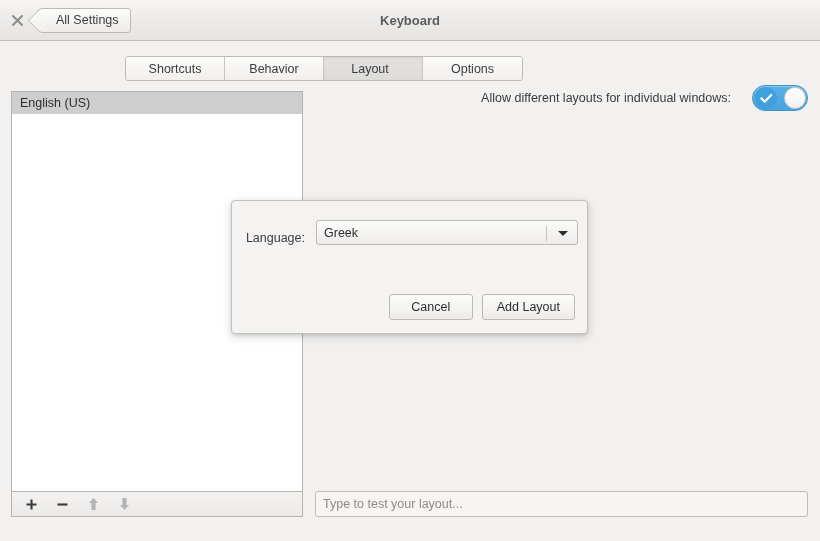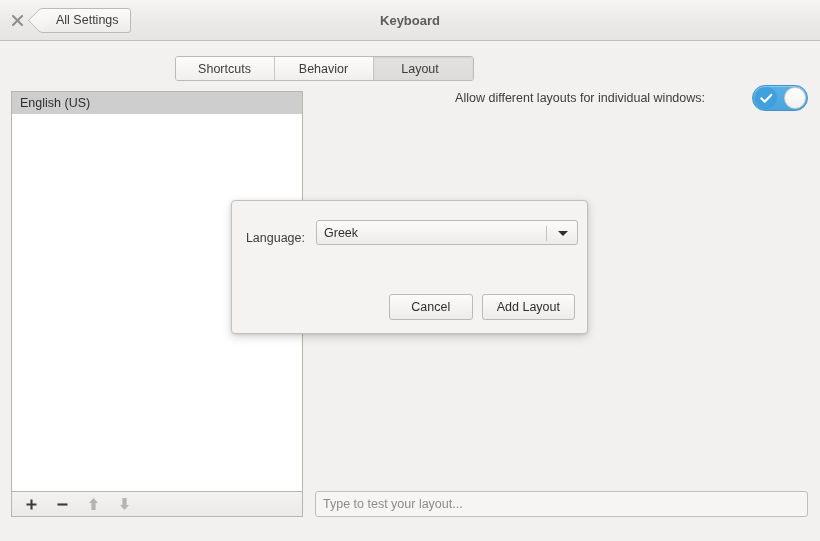--- a/index.html
+++ b/index.html
@@ -186,21 +186,21 @@
 
   
   #allow-row {
     position: absolute;
     left: 318px; top: 91px;
     width: 490px;
     display: flex;
     align-items: center;
     justify-content: flex-end;
     gap: 10px;
-    padding-right: 103px;
+    padding-right: 77px;
   }
   #allow-label {
     font-size: 12.5px;
     color: #3c3c3c;
     white-space: nowrap;
   }
   #allow-toggle {
     position: absolute;
     right: 0; top: 50%;
     margin-top: -13px;
@@ -341,20 +341,21 @@
 
   <div id="win-title">Keyboard</div>
 
 </div>
 
 <div id="tabbar">
   <div id="tabs">
     <div class="tab">Shortcuts</div>
     <div class="tab">Behavior</div>
     <div class="tab active">Layout</div>
+    <div class="tab">Options</div>
   </div>
 </div>
 
 <div id="layout-list">
   <div class="list-row selected">
     <span>English (US)</span>
   </div>
 </div>
 
 <div id="list-toolbar">

